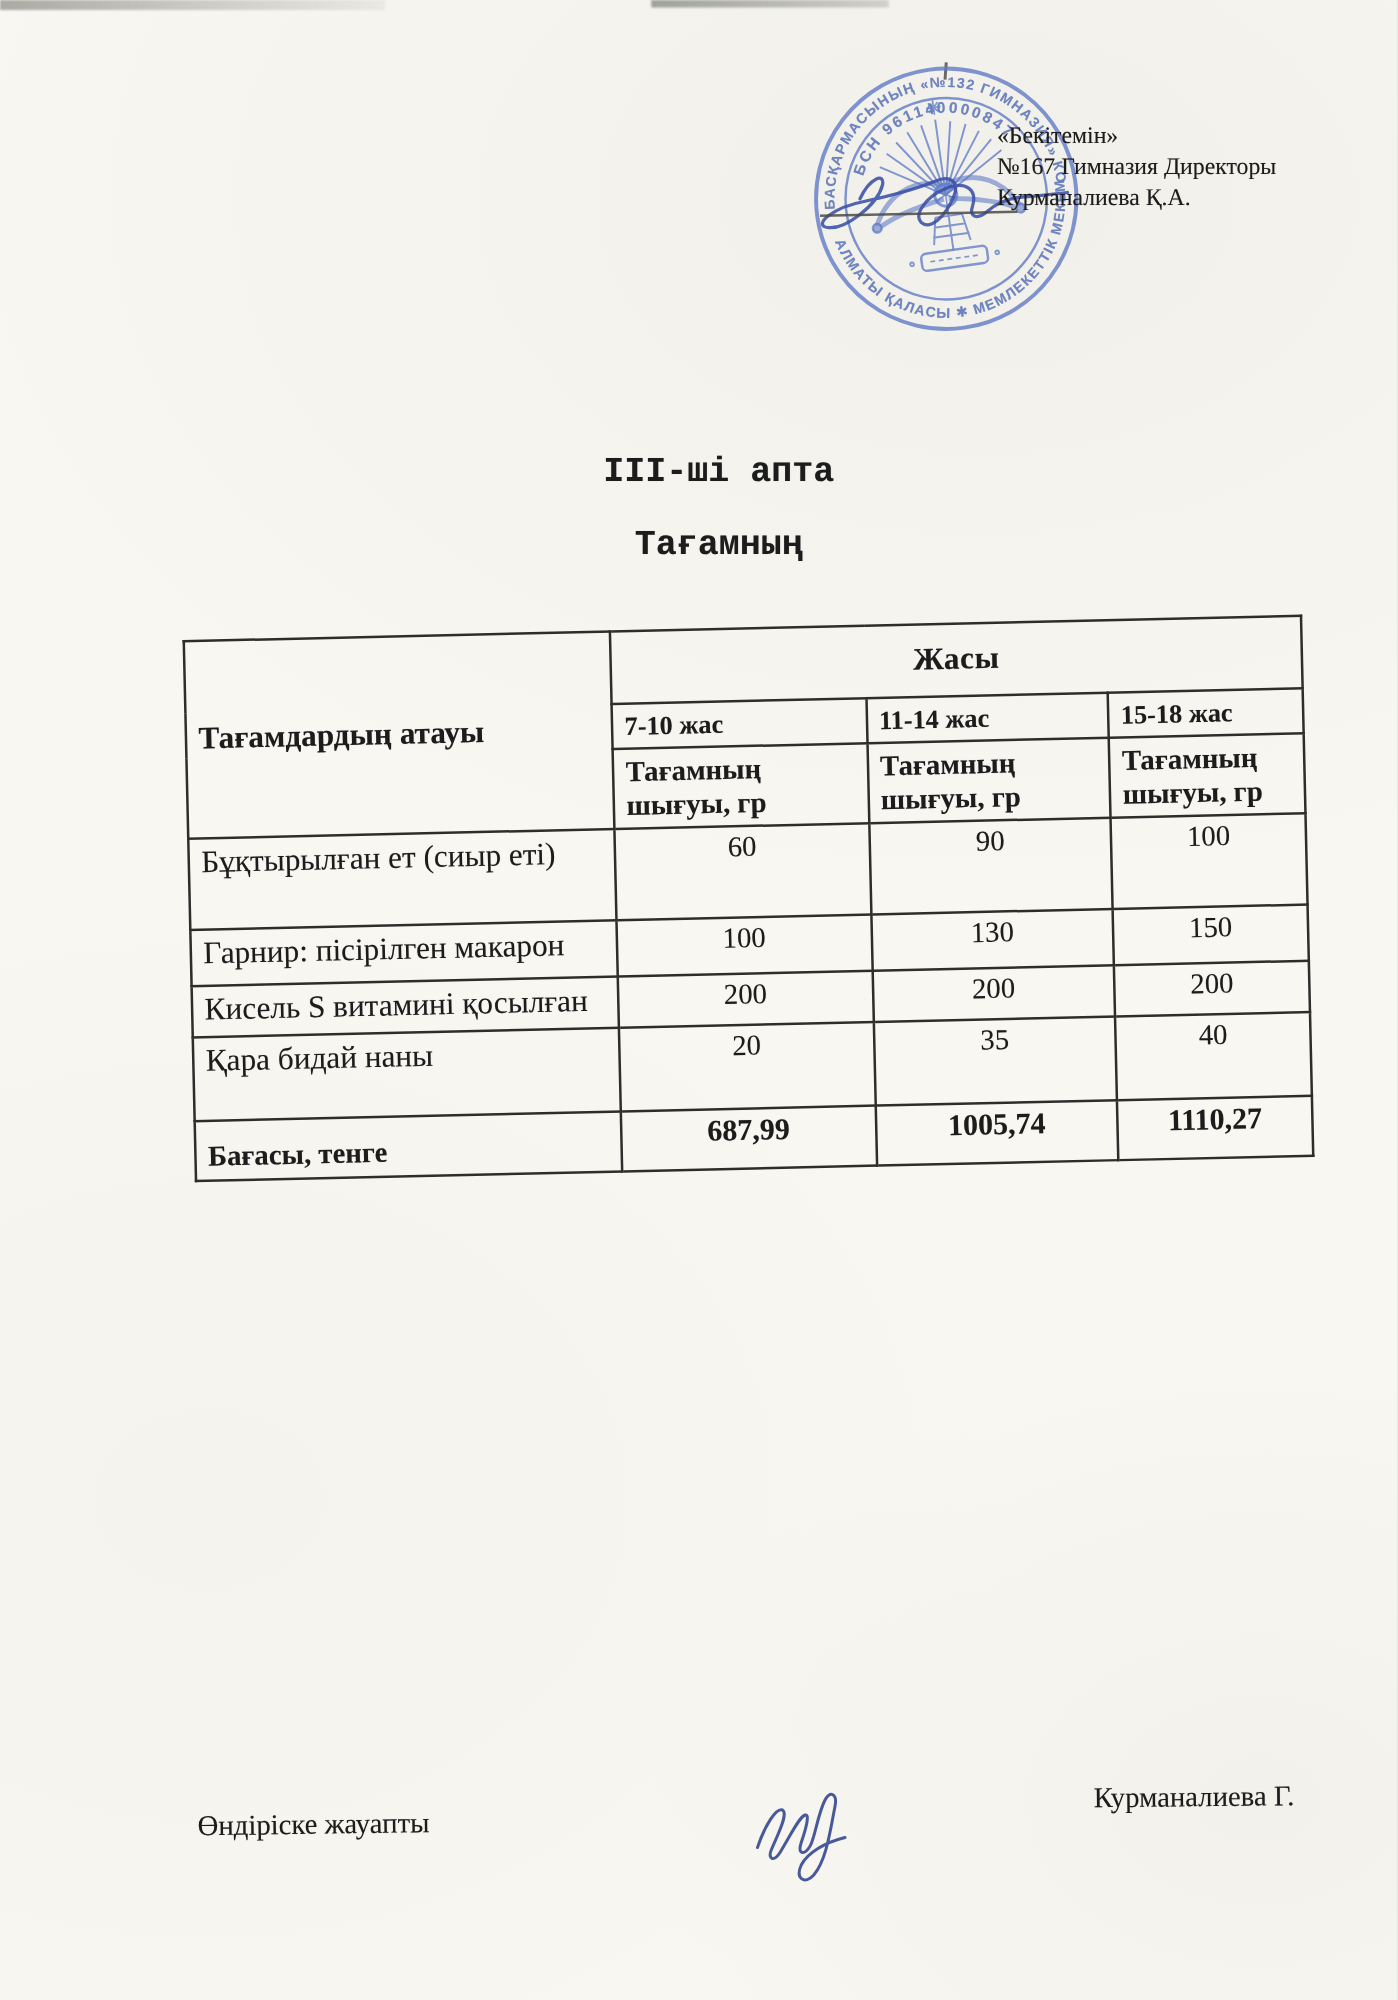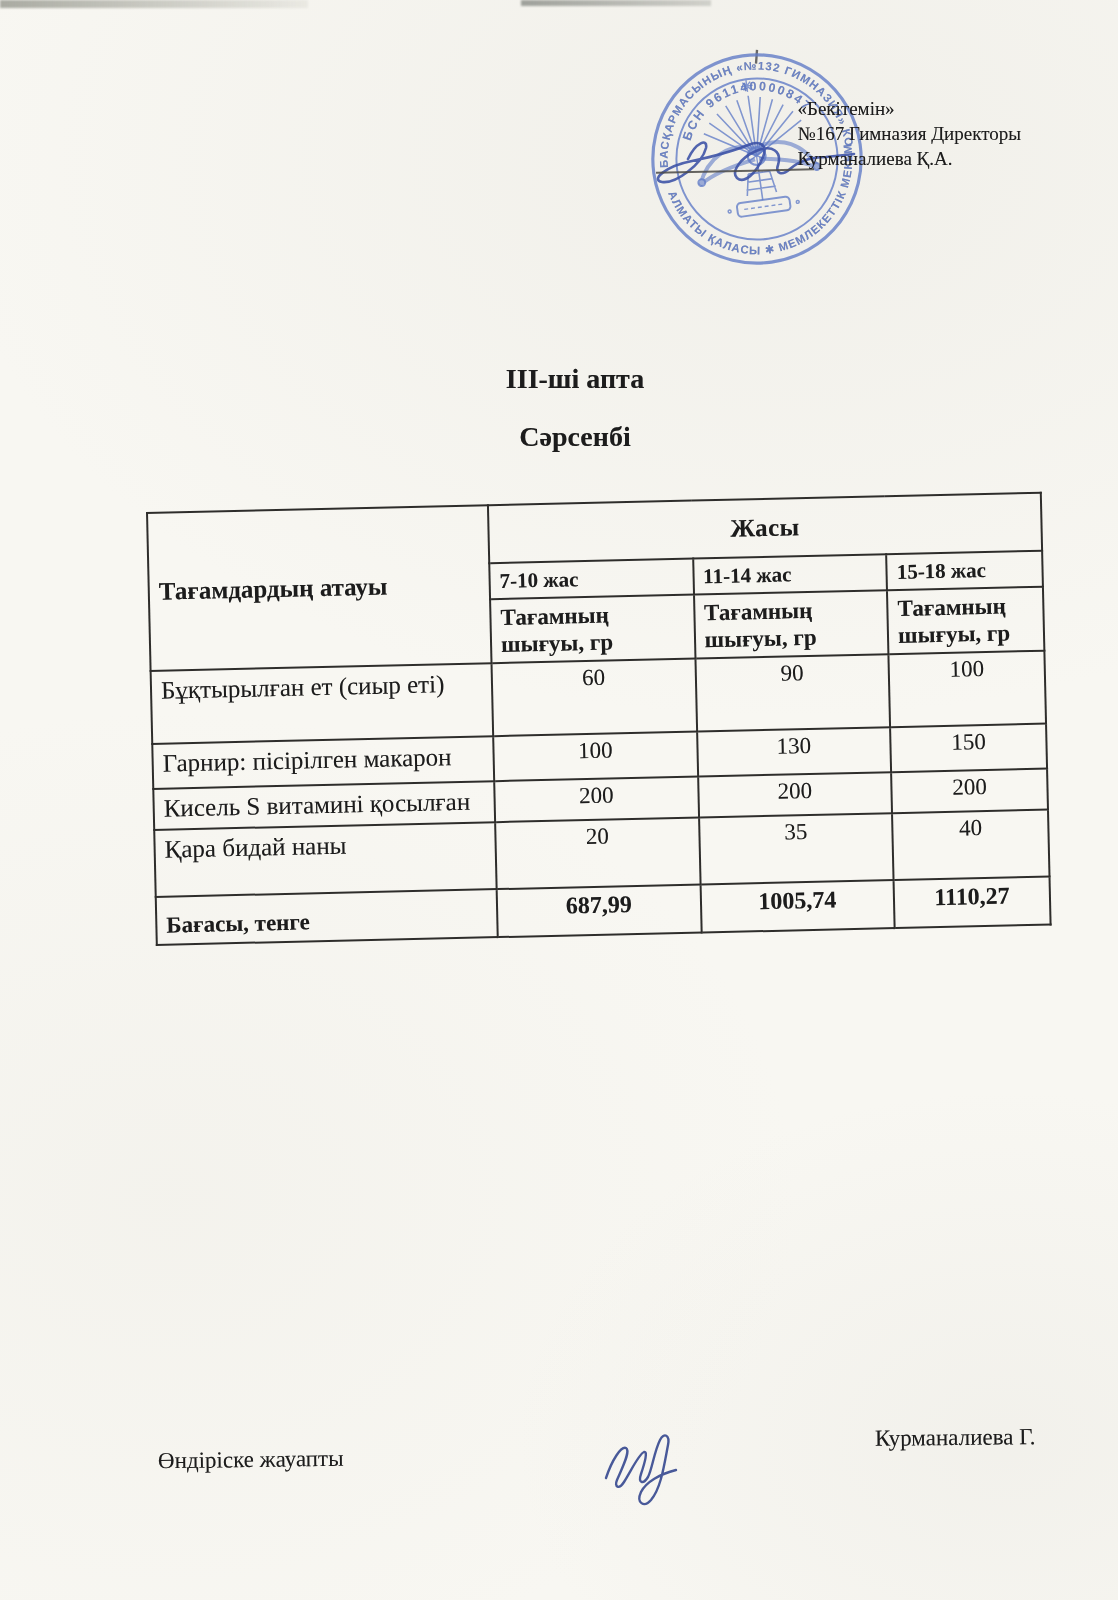--- a/index.html
+++ b/index.html
@@ -38,21 +38,21 @@
   .sig-top path { stroke:#3a50a5; stroke-width:2.6; fill:none; stroke-linecap:round; opacity:0.88; }
   .sig-line { position:absolute; left:656px; top:170px; width:158px; height:2px;
     background:#4b4a46; transform:rotate(-1.2deg); opacity:0.85; }
 
   
   .approval { position:absolute; right:97px; top:96px; text-align:left;
     font-size:19px; line-height:25px; }
 
   
   .titles { position:absolute; left:0; top:363px; width:1118px; text-align:center; }
-  .titles .week, .titles .day { font-size:28px; font-weight:bold; padding-left:32px; line-height:32px; }
+  .titles .week, .titles .day { font-size:28px; font-weight:bold; padding-left:32px; line-height:32px;font-family:Liberation Mono, monospace; }
   .titles .day { margin-top:26px; }
 
   
   .menu { position:absolute; left:146px; top:512px; width:896px;
     border-collapse:collapse; transform:rotate(-1.3deg); transform-origin:0 0; }
   .menu td { border:2px solid #2e2d2b; }
   .h-food { font-size:25px; font-weight:bold; padding-left:9px; vertical-align:middle; }
   .h-age  { font-size:25px; font-weight:bold; text-align:center; height:54px; vertical-align:middle; letter-spacing:0.5px; }
   tr.r-range td { font-size:21px; font-weight:bold; padding:2px 0 2px 9px; height:30px; vertical-align:middle; }
   tr.r-out td { font-size:23px; font-weight:bold; padding:4px 0 4px 9px; height:52px;
@@ -126,21 +126,21 @@
   <div class="sig-line"></div>
 
   <div class="approval">
     <div>«Бекітемін»</div>
     <div>№167 Гимназия Директоры</div>
     <div>Курманалиева Қ.А.</div>
   </div>
 
   <div class="titles">
     <div class="week">III-ші апта</div>
-    <div class="day">Сәрсенбі</div>
+    <div class="day">Тағамның</div>
   </div>
 
   <table class="menu">
     <colgroup>
       <col style="width:342px">
         <col style="width:204px">
         <col style="width:194px">
         <col style="width:156px">
     </colgroup>
     <tbody>

